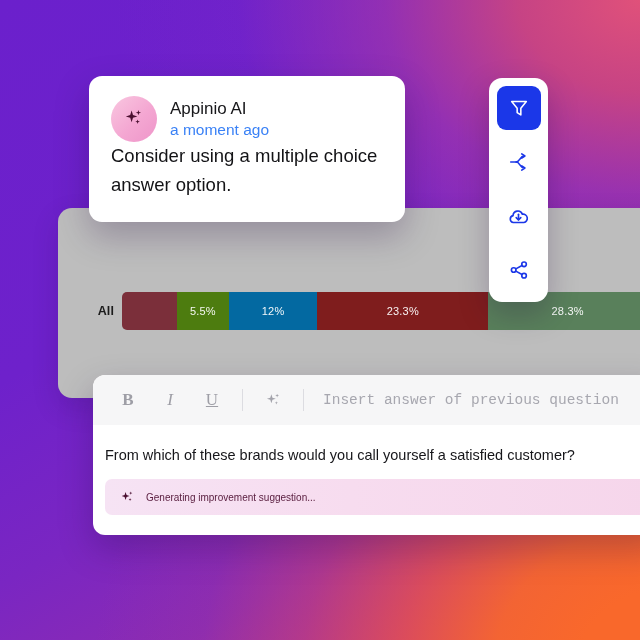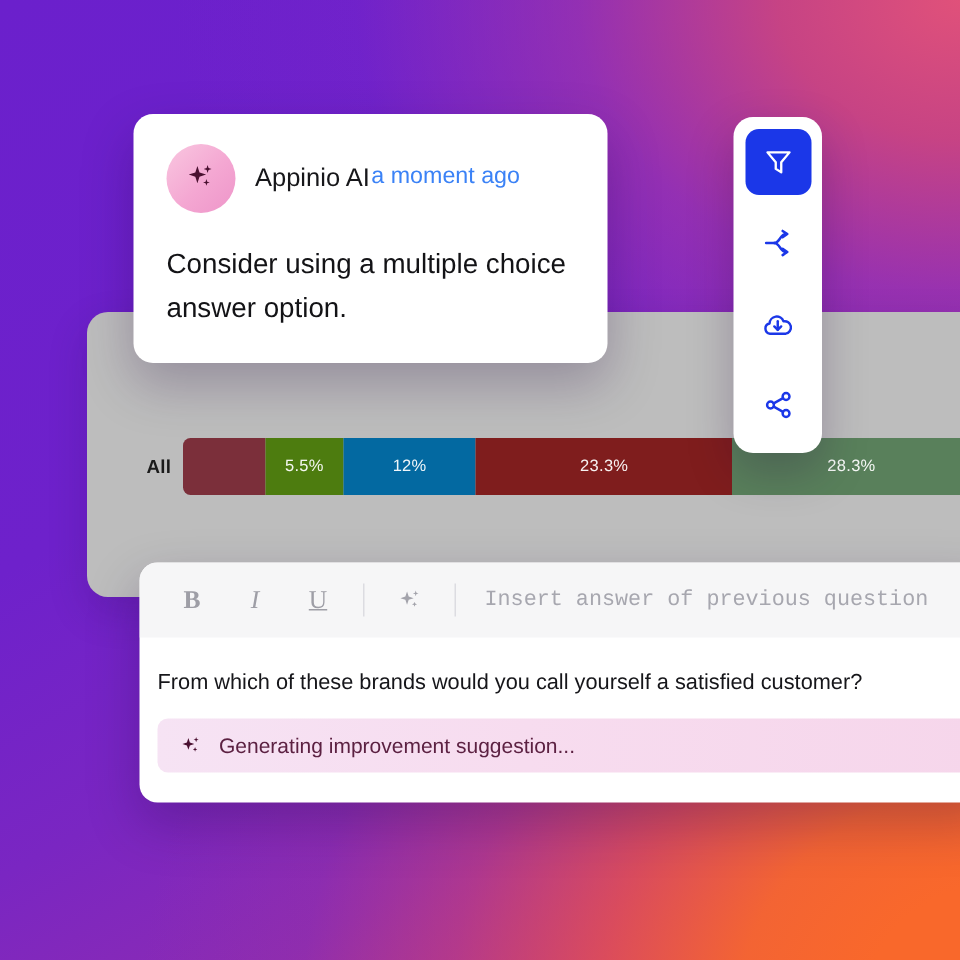--- a/index.html
+++ b/index.html
@@ -92,33 +92,32 @@
   .ai-avatar {
     width: 46px;
     height: 46px;
     border-radius: 50%;
     background: linear-gradient(135deg, #F9C7E0 0%, #F4A7D2 55%, #EE95C9 100%);
     display: flex;
     align-items: center;
     justify-content: center;
     flex: none;
   }
-  .ai-meta { display: flex; gap: 1px; }
+  .ai-meta { display: flex; flex-direction: column; gap: 1px; }
   .ai-name {
     font-size: 17px;
     color: #17171a;
     line-height: 1.25;
   }
   .ai-time {
     font-size: 15.5px;
     color: #3b82f6;
     line-height: 1.25;
   }
   .ai-body {
-    margin-top: 20px;
     font-size: 18.5px;
     line-height: 1.56;
     color: #131316;
   }
 
   
   .toolbar {
     position: absolute;
     left: 489px;
     top: 78px;
@@ -198,21 +197,21 @@
     height: 36px;
     border-radius: 7px;
     background: linear-gradient(90deg, #F6E3F4 0%, #F7DCEF 45%, #F6D6EB 100%);
     display: flex;
     align-items: center;
     gap: 10px;
     padding: 0 14px;
     box-sizing: border-box;
   }
   .gen-text {
-    font-size: 14px;
+    font-size: 10px;
     color: #5C2142;
     white-space: nowrap;
   }
 </style>
 </head>
 <body>
 
 <div id="stage">
 
   <div class="grey-panel">

